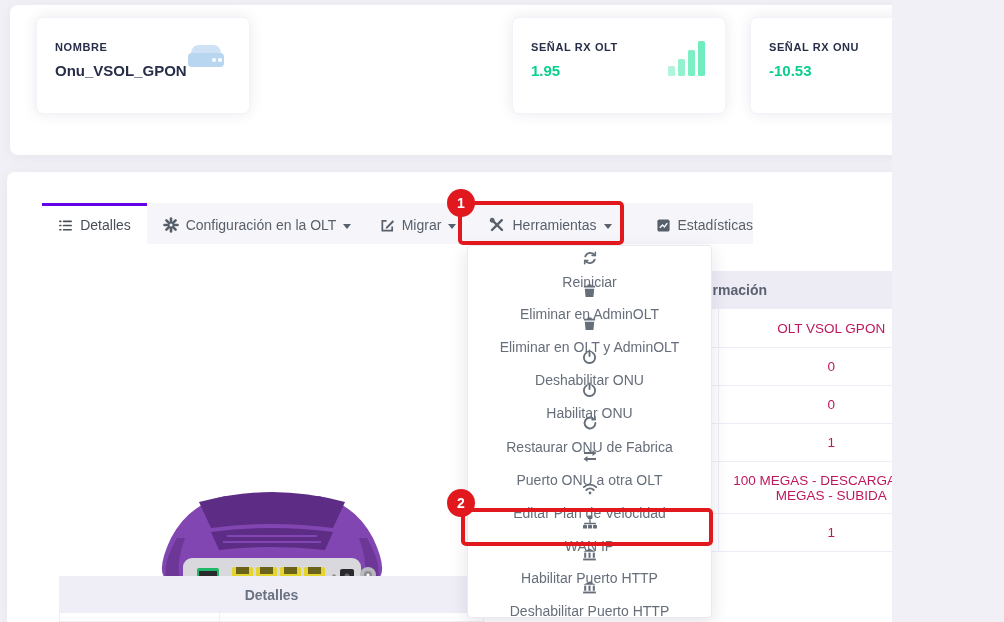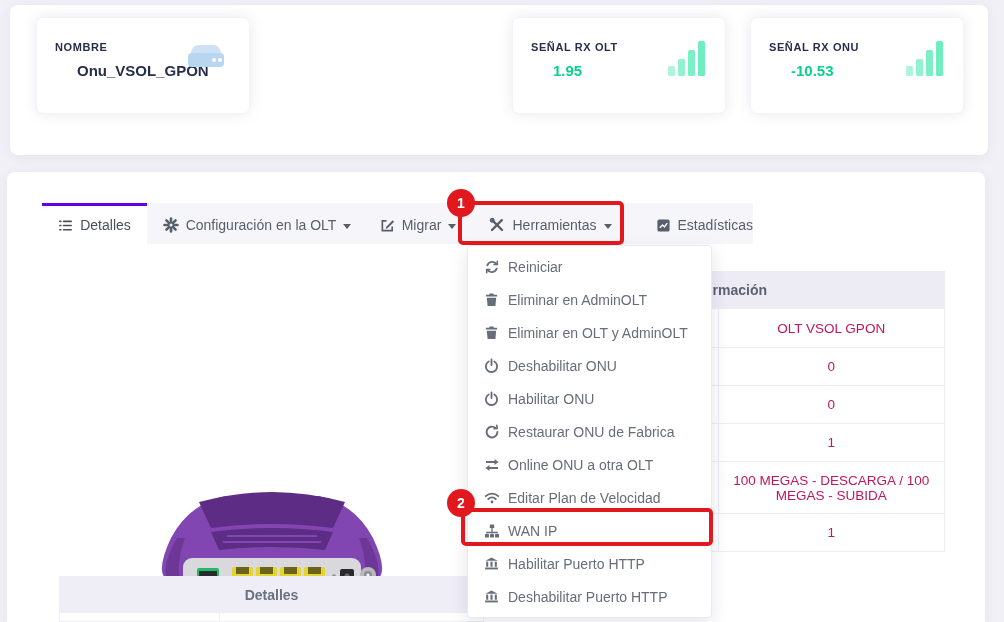--- a/index.html
+++ b/index.html
@@ -1,25 +1,25 @@
 <!DOCTYPE html>
 <html><head>
 <meta charset="utf-8">
 <style>
   * { margin:0; padding:0; box-sizing:border-box; }
   html,body { background:#f1f0f6; font-family:"Liberation Sans","DejaVu Sans",sans-serif; }
-  #screen { position:relative; width:1004px; height:622px; background:#f1f0f6; overflow:hidden; }
+  #screen { position:relative; width:892px; height:622px; background:#f1f0f6; overflow:hidden; }
 
   
   .top-panel { position:absolute; left:10px; top:5px; width:978px; height:150px;
     background:#fff; border-radius:8px; box-shadow:0 2px 14px rgba(40,40,90,.05); }
   .stat-card { position:absolute; top:12px; width:214px; height:97px; background:#fff;
     border:1px solid #f3f2f8; border-radius:7px; box-shadow:0 0 14px rgba(45,45,100,.10); padding:23px 18px; }
   .stat-label { font-size:11px; font-weight:bold; letter-spacing:.6px; color:#272e49; }
-  .stat-value { font-size:15px; font-weight:bold; color:#272e49; margin-top:9px;margin-left:22px; }
+  .stat-value { font-size:15px; font-weight:bold; color:#272e49; margin-top:9px; }
   .stat-value.green { color:#0bcf8d; }
   .stat-icon { position:absolute; right:20px; top:22px; }
 
   
   .bars { display:flex; align-items:flex-end; gap:3px; height:36px; }
   .bars i { display:block; width:7px; background:#6fedbe; border-radius:1.5px; }
   .bars i:nth-child(1){ height:10px; opacity:.55; }
   .bars i:nth-child(2){ height:17px; opacity:.75; }
   .bars i:nth-child(3){ height:26px; opacity:.9; }
   .bars i:nth-child(4){ height:35px; }
@@ -55,21 +55,21 @@
   .det-header { height:37px; background:#efeef6; display:flex; align-items:center; justify-content:center;
     font-size:14px; font-weight:bold; color:#6a7180; }
   .det-row { display:flex; height:9px; border:1px solid #eeeef6; border-top:none; }
   .det-row .dc1 { width:160px; border-right:1px solid #eeeef6; }
 
   
   .dropdown { position:absolute; left:467px; top:245px; width:245px; background:#fff;
     border:1px solid #e9e9f1; border-radius:4px; box-shadow:0 5px 18px rgba(40,40,90,.12);
     padding:4px 0; z-index:5; }
   .menu-item { height:33px; display:flex; align-items:center; gap:8px; padding:0 15px;
-    font-size:14px; color:#666e7a; cursor:pointer; white-space:nowrap; }
+    font-size:14px; color:#666e7a; cursor:pointer; white-space:nowrap;flex-direction:column; }
   .menu-item .icon { width:17px; justify-content:center; }
 
   
   .anno-box { position:absolute; border:4px solid #e1191f; border-radius:5px; z-index:10; }
   #box1 { left:458px; top:201px; width:166px; height:44px; }
   #box2 { left:461px; top:508px; width:252px; height:38px; }
   .anno-badge { position:absolute; width:28px; height:28px; border-radius:50%; background:#e1191f;
     color:#fff; font-size:14px; font-weight:bold; display:flex; align-items:center; justify-content:center; z-index:11; }
   #badge1 { left:447px; top:189px; }
   #badge2 { left:447px; top:489px; }
@@ -327,21 +327,21 @@
       <span>Restaurar ONU de Fabrica</span>
     </div>
 
     <div class="menu-item">
       <span class="icon">
         <svg width="16" height="16" viewBox="0 0 16 16" fill="#666e7a">
           <path d="M10.5 2 L14.5 5 L10.5 8 V6 H2 V4 h8.5z"></path>
           <path d="M5.5 8 L1.5 11 L5.5 14 V12 H14 v-2 H5.5z"></path>
         </svg>
       </span>
-      <span>Online ONU a otra OLT</span>
+      <span>Puerto ONU a otra OLT</span>
     </div>
 
     <div class="menu-item">
       <span class="icon">
         <svg width="16" height="16" viewBox="0 0 16 16" fill="none" stroke="#666e7a" stroke-width="1.8" stroke-linecap="round">
           <path d="M1.8 6.2 a9 9 0 0 1 12.4 0"></path>
             <path d="M4.3 9 a5.3 5.3 0 0 1 7.4 0"></path>
           <circle cx="8" cy="12" r="1.4" fill="#666e7a" stroke="none"></circle>
         </svg>
       </span>

